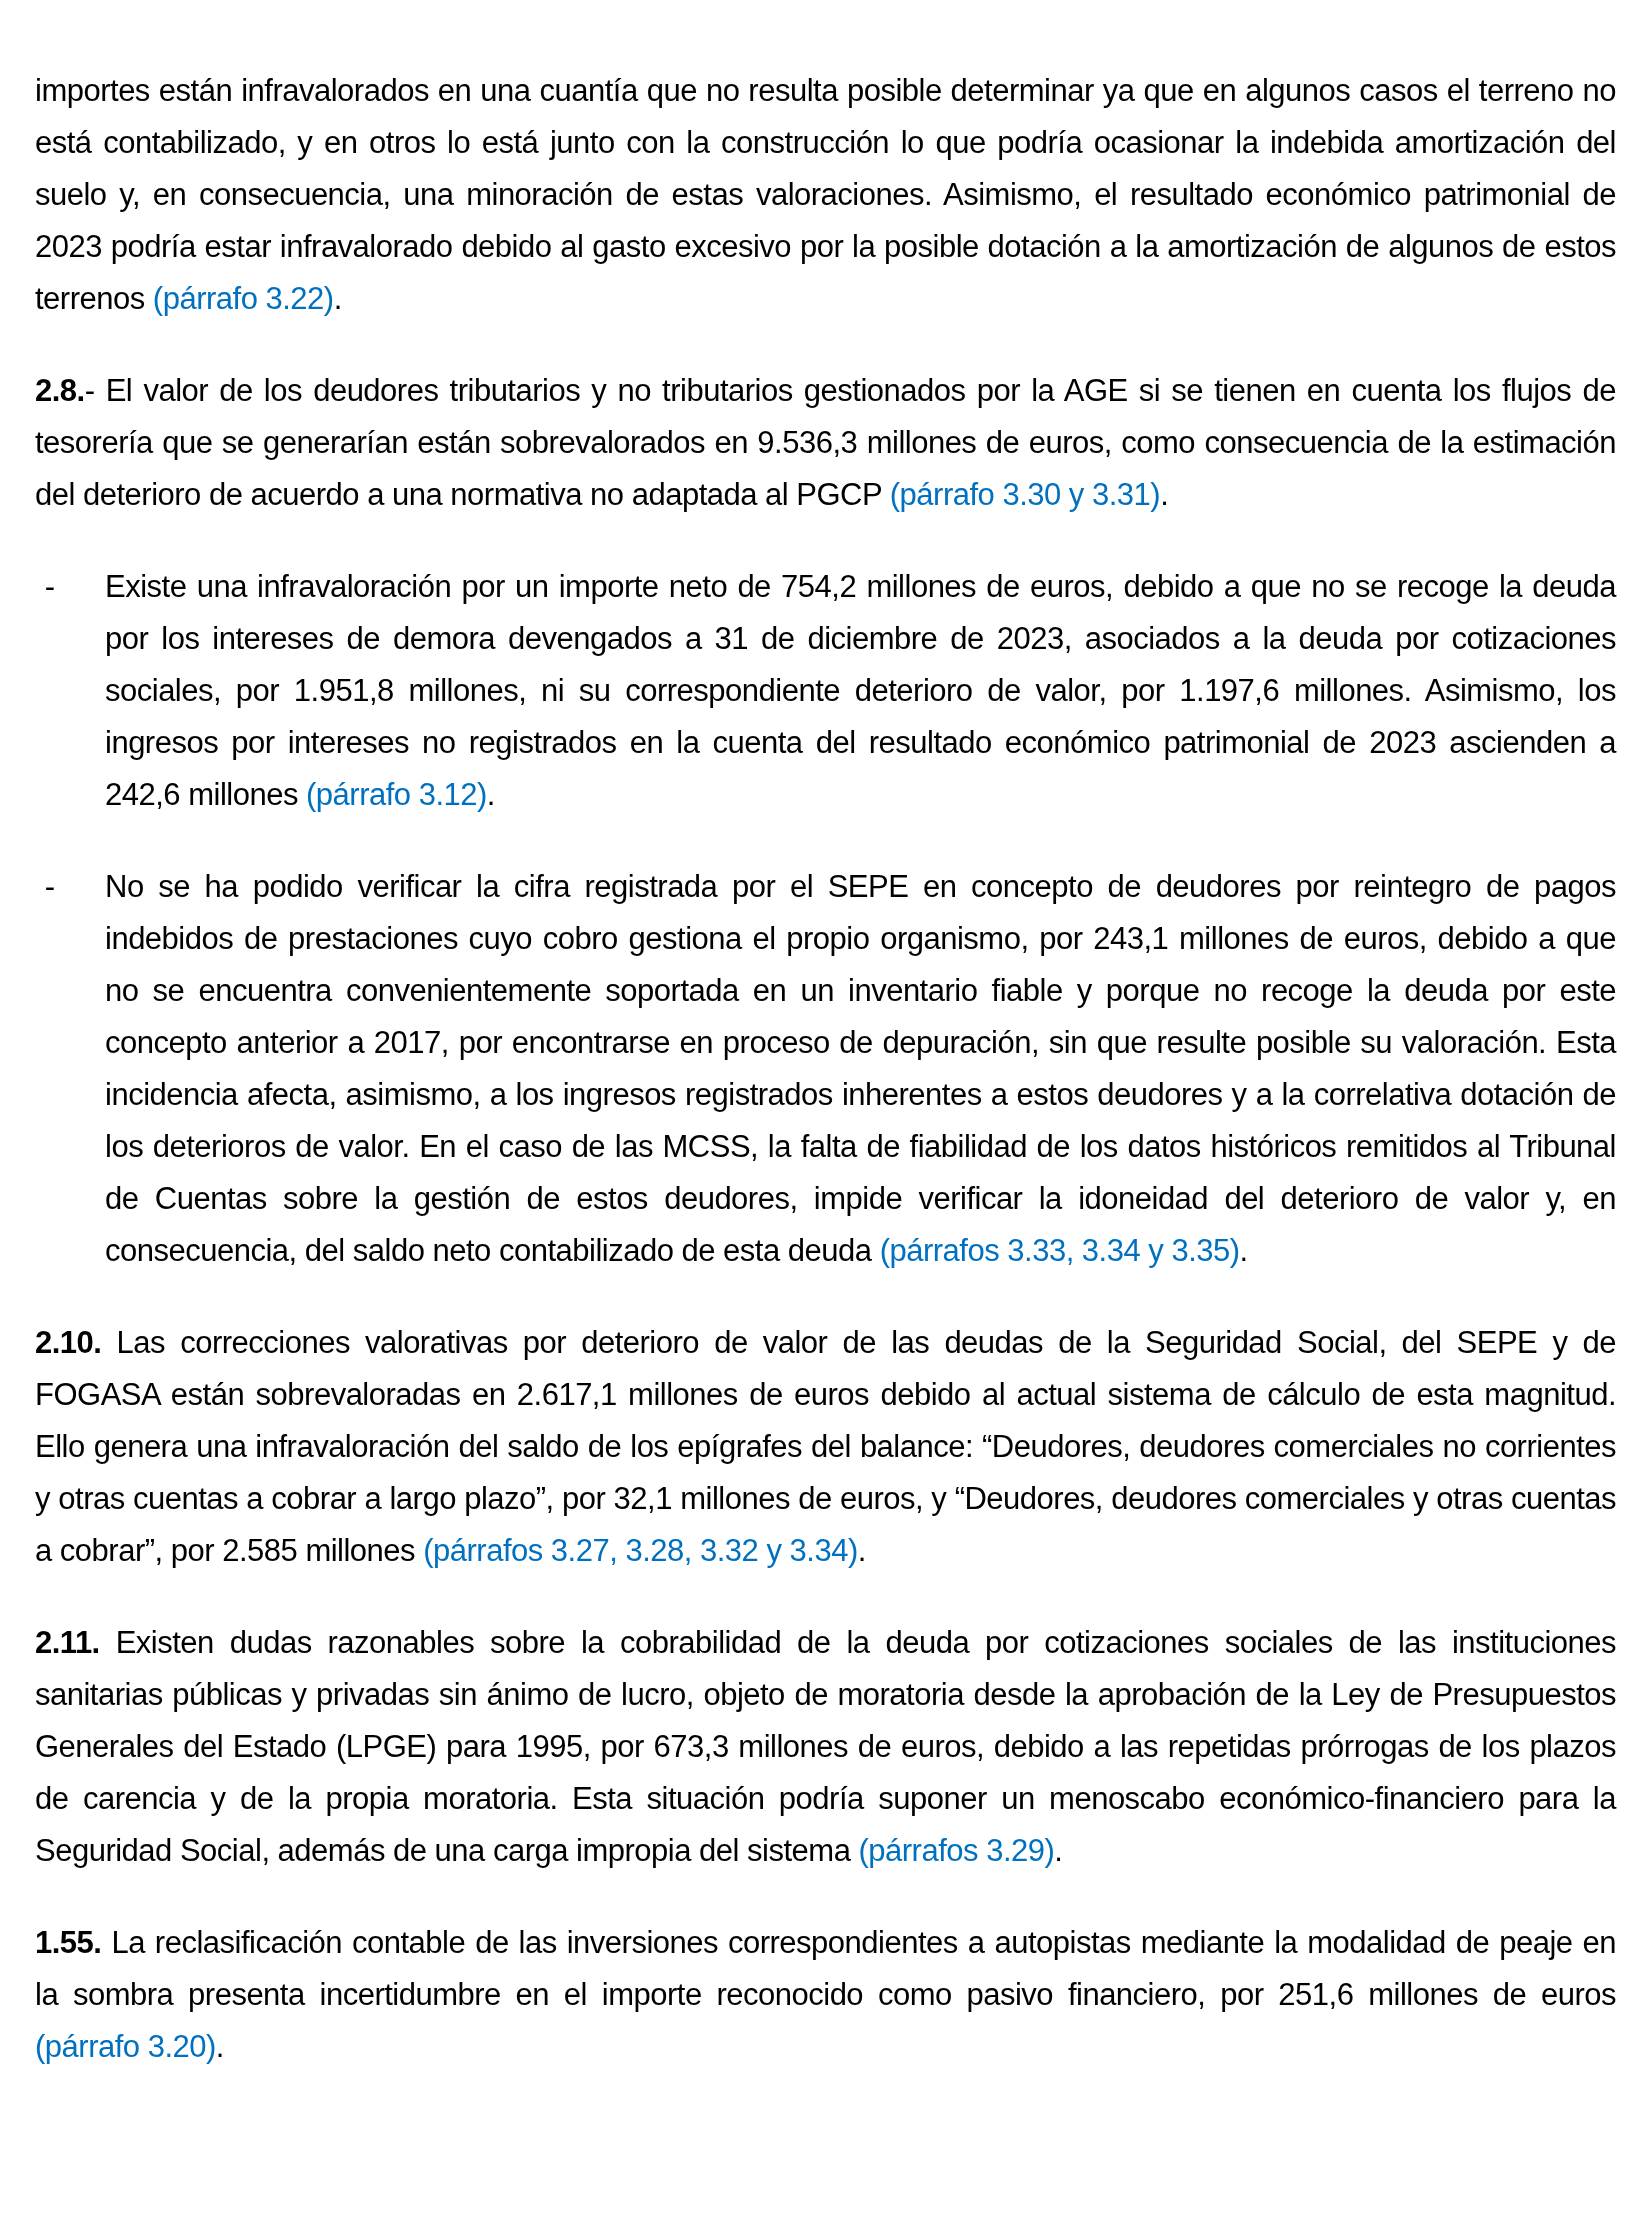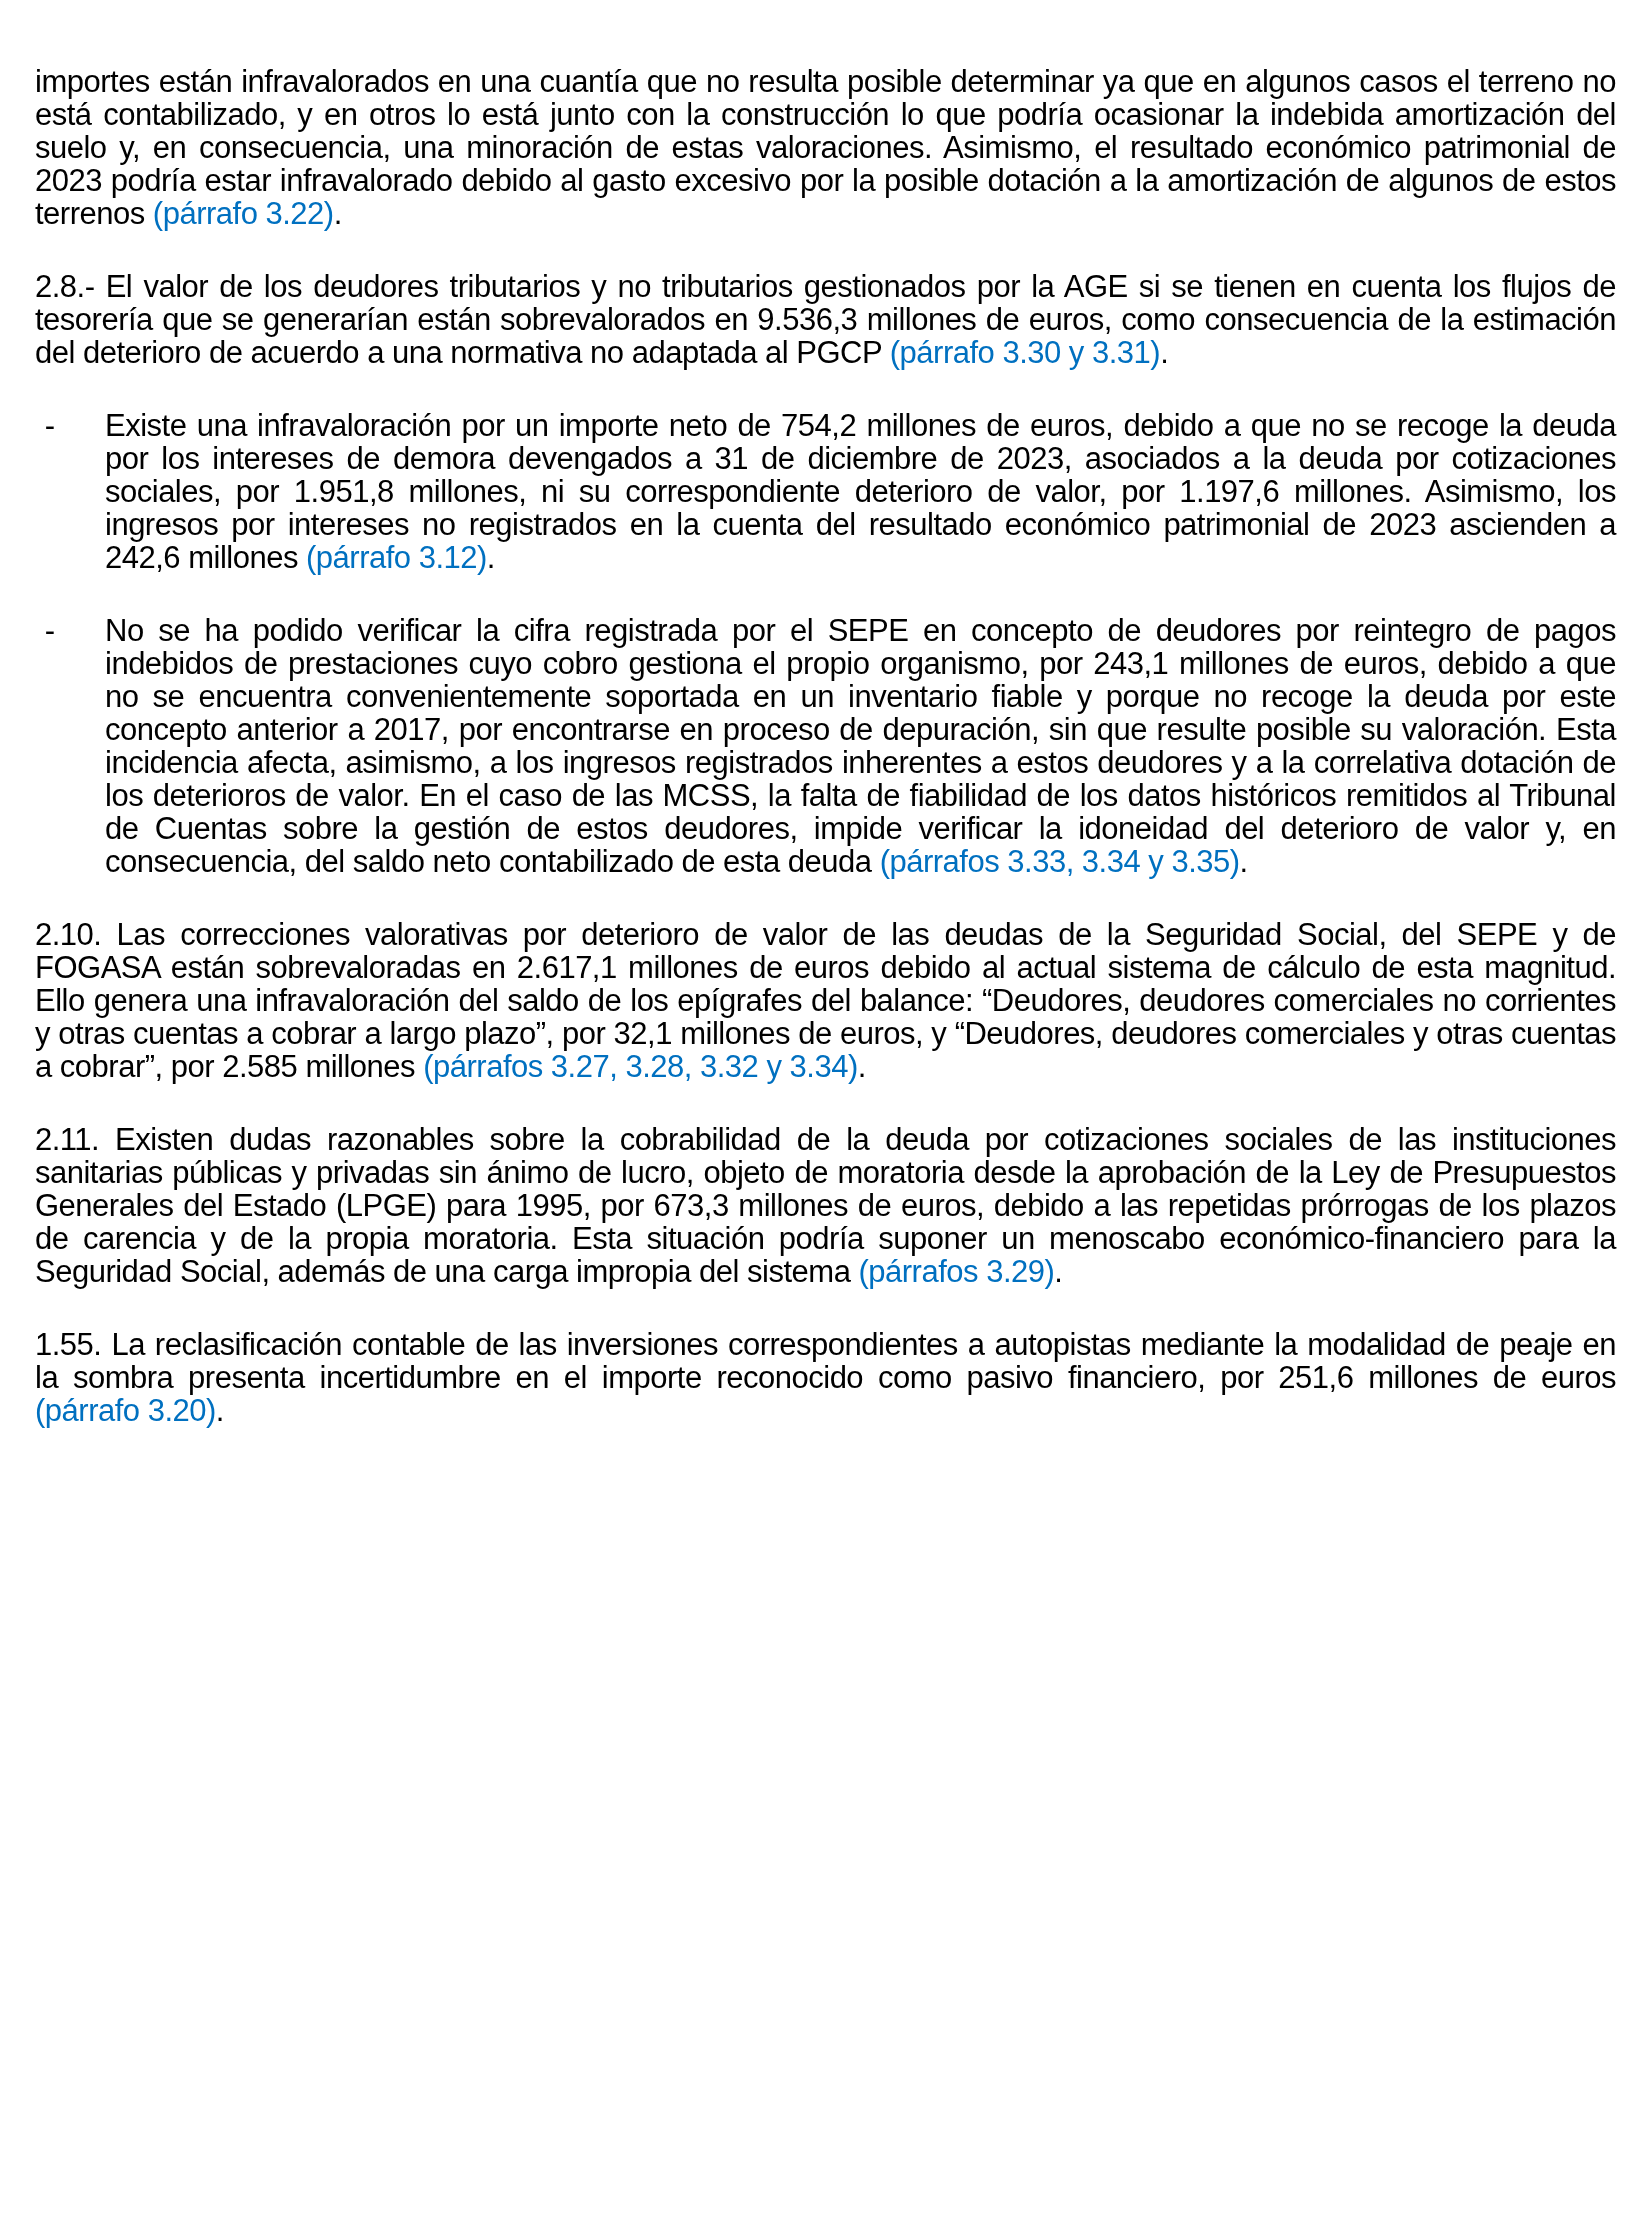--- a/index.html
+++ b/index.html
@@ -10,31 +10,31 @@
     position: relative;
     font-family: "Liberation Sans", sans-serif;
     color: #000000;
   }
   .page {
     position: absolute;
     left: 35px;
     top: 65px;
     width: 1581px;
     font-size: 31px;
-    line-height: 33px;
+    line-height: 52px;
   }
   .para {
     margin: 0 0 40px 0;
     text-align: justify;
     text-align-last: left;
     letter-spacing: -0.5px;
     word-spacing: 0px;
   }
   .para:last-child { margin-bottom: 0; }
-  .num { font-weight: normal; }
+  .num { font-weight: bold; }
   .ref { color: #0070C0; }
   .list { margin: 0 0 40px 0; padding: 0; list-style: none; }
   .list-item {
     position: relative;
     padding-left: 70px;
     margin: 0 0 40px 0;
     text-align: justify;
     text-align-last: left;
     letter-spacing: -0.5px;
   }

